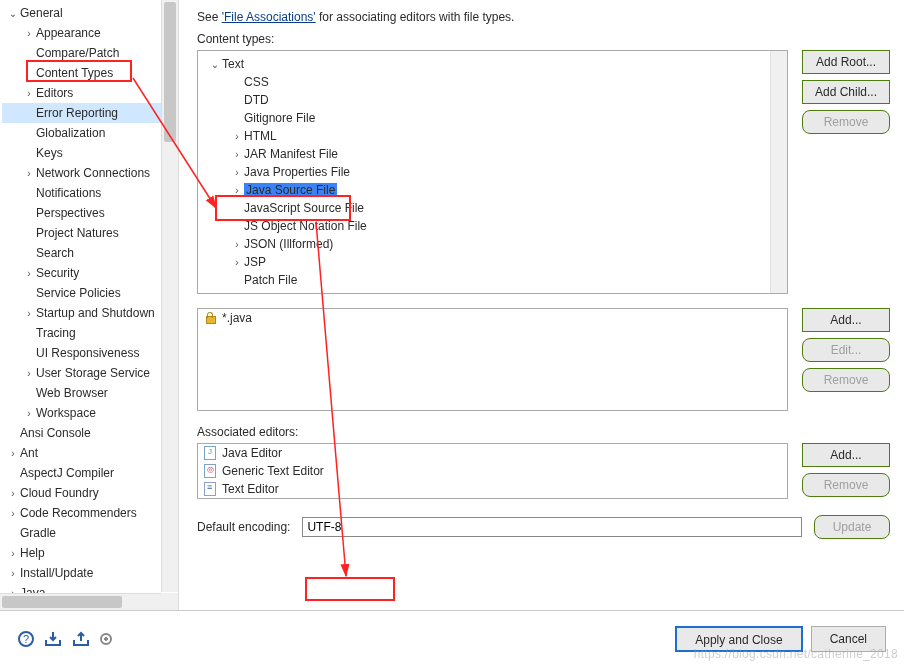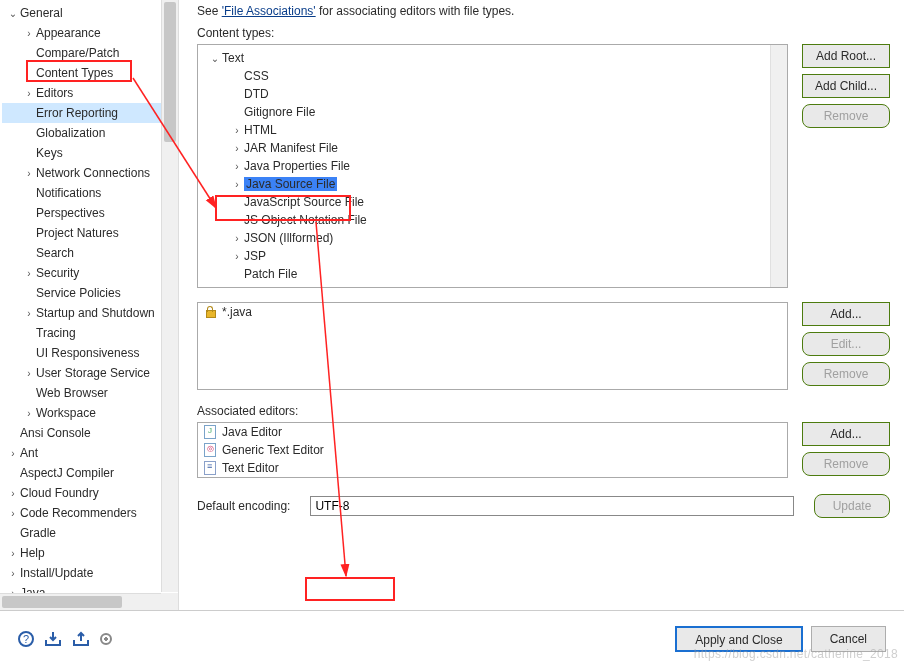--- a/index.html
+++ b/index.html
@@ -13,49 +13,49 @@
   .tree-row .tw { width:14px; display:inline-block; text-align:center; color:#555; font-size:10px;}
   .tree-row.selected { background:#cfe8ff; }
   .tree-row.ind1 { padding-left:20px;}
   .tree-row.ind0 { padding-left:4px;}
   .sidebar-vscroll { position:absolute; right:0; top:0; bottom:18px; width:17px; background:#f0f0f0; border-left:1px solid #ddd;}
   .sidebar-vscroll .thumb { position:absolute; left:2px; right:2px; top:2px; height:140px; background:#c7c7c7; border-radius:2px;}
   .sidebar-hscroll { position:absolute; left:0; right:17px; bottom:0; height:17px; background:#f0f0f0; border-top:1px solid #ddd;}
   .sidebar-hscroll .thumb { position:absolute; top:2px; bottom:2px; left:2px; width:120px; background:#c7c7c7; border-radius:2px;}
   .sidebar-corner { position:absolute; right:0; bottom:0; width:17px; height:17px; background:#f0f0f0;}
   
-  .content { flex:1; padding:0 14px 6px 18px; position:relative; display:flex; flex-direction:column;}
+  .content { flex:1; padding:6px 14px 6px 18px; position:relative; display:flex; flex-direction:column;}
   .intro { margin:4px 0 8px 0;}
   .intro a { color:#0a3e8a; text-decoration:underline;}
   .section-label { margin-bottom:4px;}
   .panel-row { display:flex; align-items:flex-start; gap:14px;}
   .listbox { border:1px solid #aaa; background:#fff; overflow:hidden; position:relative;}
   .listbox.tree { flex:1; height:244px;}
-  .listbox.assoc { flex:1; height:88px;}
+  .listbox.assoc { flex:1; height:103px;}
   .listbox.editors { flex:1; height:56px;}
   .listbox .vscroll { position:absolute; right:0; top:0; bottom:0; width:17px; background:#f0f0f0; border-left:1px solid #e0e0e0;}
   .listbox.tree .inner { padding:4px 4px 4px 4px; height:100%; overflow:hidden;}
   .ct-row { height:18px; display:flex; align-items:center; white-space:nowrap;}
   .ct-row.i0 { padding-left:6px;}
   .ct-row.i1 { padding-left:28px;}
   .ct-row .tw { width:14px; display:inline-block; text-align:center; color:#555; font-size:10px;}
   .ct-row.selrow span.lbl { background:#3b82f6; padding:0 2px;}
   .btn-col { width:88px; display:flex; flex-direction:column; gap:6px;}
   .btn { height:24px; border:1px solid #4d7c0f; background:#e9e9e9; font-size:12px; cursor:default; text-align:center; line-height:22px;}
   .btn.disabled { color:#a0a0a0;border-radius:8px; }
   .assoc-item, .editor-item { display:flex; align-items:center; gap:6px; padding:2px 6px; height:18px;}
   .lock-icon { width:12px; height:12px; display:inline-block; position:relative;}
   .lock-icon::before { content:""; position:absolute; left:2px; top:4px; width:8px; height:6px; background:#e9b62a; border:1px solid #b38a1a;}
   .lock-icon::after { content:""; position:absolute; left:3px; top:0; width:4px; height:5px; border:1px solid #b38a1a; border-bottom:none; border-radius:3px 3px 0 0;}
   .file-icon { width:12px; height:14px; border:1px solid #7aa3c9; background:#fff; position:relative;}
   .file-icon.j::after{content:"J"; position:absolute; font-size:8px; color:#4a6; left:3px; top:0;}
   .file-icon.t { border-color:#8aa0c9;}
   .file-icon.t::after{content:"≡"; position:absolute; font-size:9px; color:#3a5fa5; left:2px; top:-1px;}
   .file-icon.g::after{content:"◎"; position:absolute; font-size:8px; color:#c36; left:2px; top:0;}
-  .enc-row { display:flex; align-items:center; gap:20px; margin-top:16px;}
+  .enc-row { display:flex; align-items:center; gap:12px; margin-top:16px;}
   .enc-row input { flex:1; height:20px; border:1px solid #888; padding:0 4px; font-size:12px;}
   .gap { height:14px;}
   
   .bottom-bar { height:56px; display:flex; align-items:center; padding:0 18px;}
   .help-icons { display:flex; gap:10px; align-items:center;}
   .hicon { width:18px; height:18px; display:flex; align-items:center; justify-content:center; color:#2a5da8; font-size:14px;}
   .hicon.q { border:2px solid #2a5da8; border-radius:50%; font-size:11px; width:16px; height:16px;}
   .hicon.circle { border:2px solid #888; border-radius:50%; width:12px; height:12px; background:radial-gradient(circle,#888 35%, transparent 36%);}
   .spacer { flex:1;}
   .bottom-btn { height:26px; padding:0 18px; border:1px solid #adadad; background:#e9e9e9; font-size:12px; margin-left:8px; line-height:24px;}

